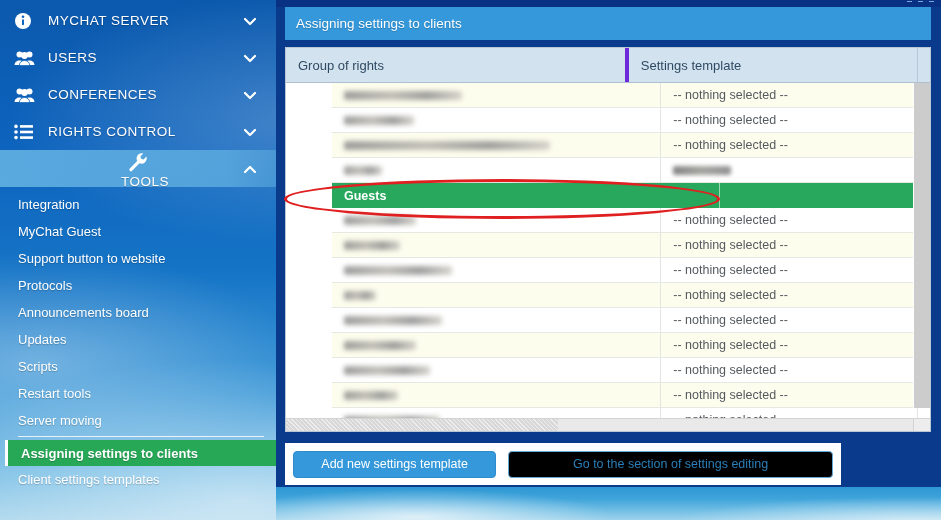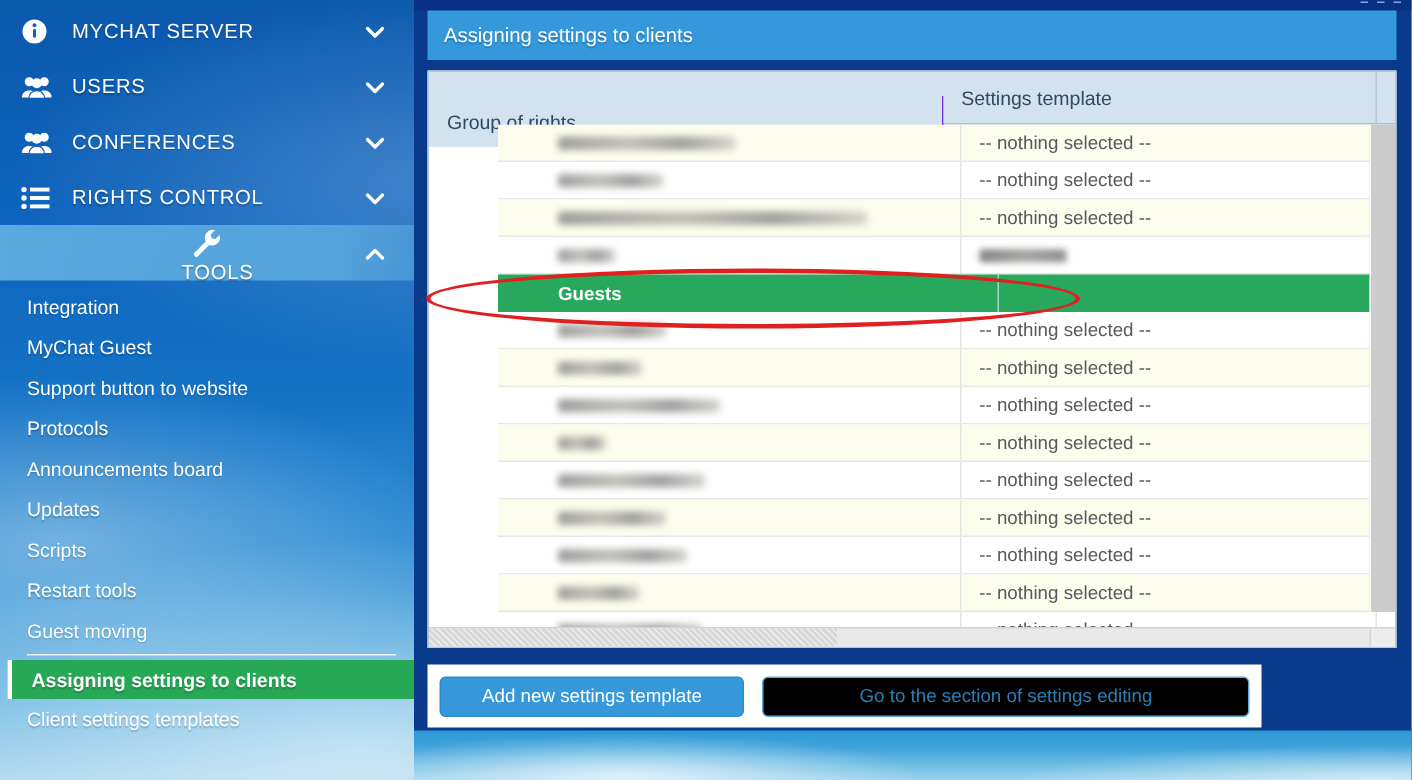--- a/index.html
+++ b/index.html
@@ -134,21 +134,21 @@
     border-bottom: 1px solid #aebfd0;
   }
   .th {
     display: flex; align-items: center;
     padding-left: 12px;
     font-size: 13px;
     color: #2e4a63;
     height: 100%;
     background: #d3e2ef;
   }
-  .th.c1 { width: 358px; border-right: 1px solid #6d28d9; margin-top: 16px; }
+  .th.c1 { width: 358px; border-right: 4px solid #6d28d9; }
   .th.c2 { width: 302px; border-right: 1px solid #b5c8da; }
   .th.c3 { flex: 1; }
 
   .tbody {
     position: relative;
     height: 337px;
     overflow: hidden;
     padding-left: 46px;
   }
   .trow {
@@ -161,21 +161,21 @@
   .trow.sel { background: #27a85c; border-bottom: none; }
   .td {
     display: flex; align-items: center;
     padding-left: 12px;
     font-size: 12.5px;
     color: #555a5f;
     height: 100%;
     overflow: hidden;
     white-space: nowrap;
   }
-  .td.c1 { width: 306px; border-right: 1px solid #e2e5e0; margin-left: 28px; }
+  .td.c1 { width: 388px; border-right: 1px solid #e2e5e0; }
   .td.c2 { width: 302px; border-right: 1px solid #e2e5e0; }
   .td.c3 { flex: 1; }
   .trow.sel .td { color: #ffffff; font-weight: 600; border-right-color: rgba(255,255,255,0.55); }
 
   .blur {
     display: inline-block;
     height: 9px;
     background: linear-gradient(to right, #8d8d8d, #b7b5ad 40%, #8f8f8f 70%, #cfcdc5);
     filter: blur(2.4px);
     opacity: 0.85;
@@ -380,21 +380,21 @@
     <div class="sub-item">
         <span>Updates</span>
       </div>
     <div class="sub-item">
         <span>Scripts</span>
       </div>
     <div class="sub-item">
         <span>Restart tools</span>
       </div>
     <div class="sub-item">
-        <span>Guest moving</span>
+        <span>Server moving</span>
       </div>
   </div>
 
   <div class="section-rule"></div>
 
   <div class="sub-item selected">
       <span>Assigning settings to clients</span>
     </div>
   <div class="sub-item">
       <span>Client settings templates</span>

